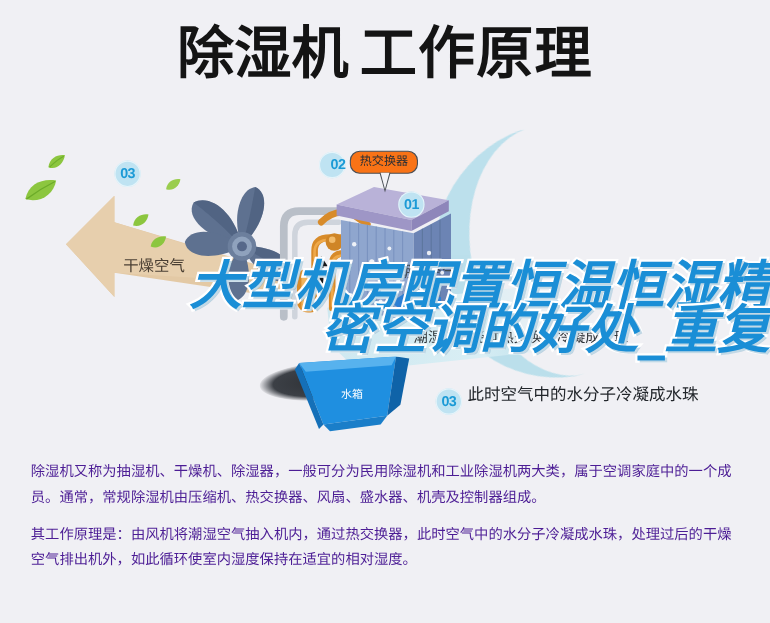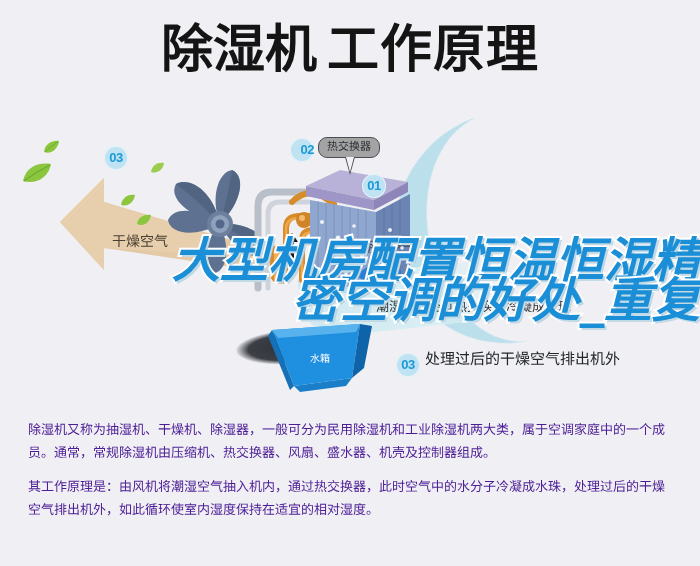--- a/index.html
+++ b/index.html
@@ -109,21 +109,21 @@
   .badge.b03a{left:104px;top:28px;}
   .badge.b02{left:290px;top:20px;text-align:right;}
   .badge.b01{left:362px;top:56px;}
 
   
   .callout{
     position:absolute;left:318px;top:19px;
     padding:2px 8px 3px;
     border:1.4px solid #4a4f56;
     border-radius:9px;
-    background:#a3a3a3;
+    background:#f97316;
     font-size:11px;line-height:14px;color:#2b2f35;
     font-family:"DejaVu Sans","Liberation Sans",sans-serif;
     white-space:nowrap;
   }
   .callout:after{
     content:"";position:absolute;left:26px;bottom:-18px;
     width:0;height:0;
     border-left:5px solid transparent;border-right:5px solid transparent;
     border-top:18px solid #4a4f56;
   }
@@ -355,21 +355,21 @@
     <div class="badge b01">01</div>
 
     <div class="callout">热交换器</div>
 
     <div class="diag-label lbl-dry">干燥空气</div>
     <div class="diag-label lbl-humid">潮湿空气</div>
     <div class="diag-label lbl-tank">水箱</div>
     <div class="diag-label lbl-cond">潮湿空气经过热交换器冷凝成水珠</div>
 
     <div class="note-03">
-      <span class="badge">03</span><span>处理过后的干燥空气排出机外</span>
+      <span class="badge">03</span><span>此时空气中的水分子冷凝成水珠</span>
     </div>
   </div>
 
   <div class="overlay">
     <span class="ln">大型机房配置恒温恒湿精</span>
     <span class="ln">密空调的好处_重复</span>
   </div>
 
   <div class="body-text">
     <p>除湿机又称为抽湿机、干燥机、除湿器，一般可分为民用除湿机和工业除湿机两大类，属于空调家庭中的一个成员。通常，常规除湿机由压缩机、热交换器、风扇、盛水器、机壳及控制器组成。</p>

